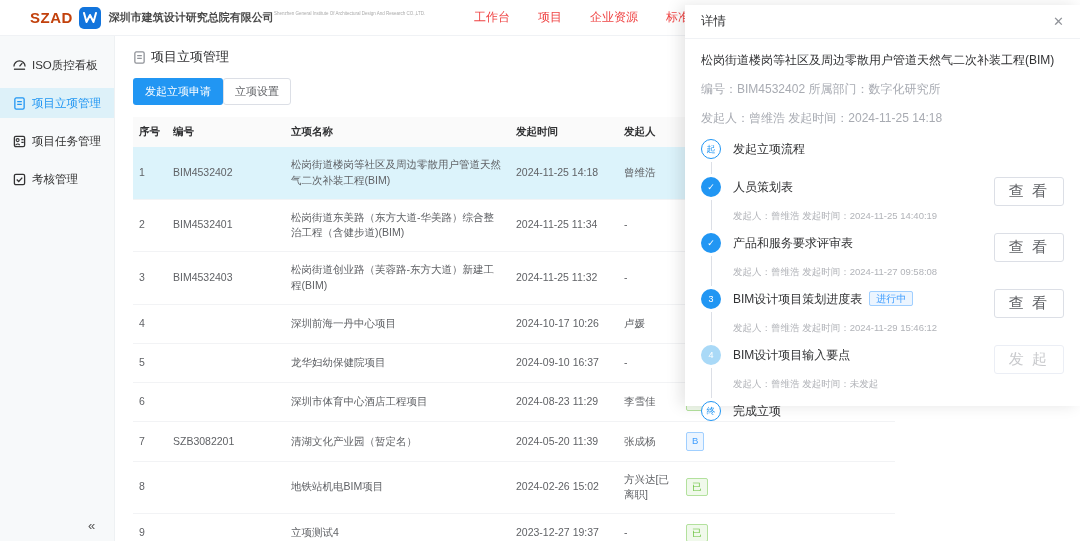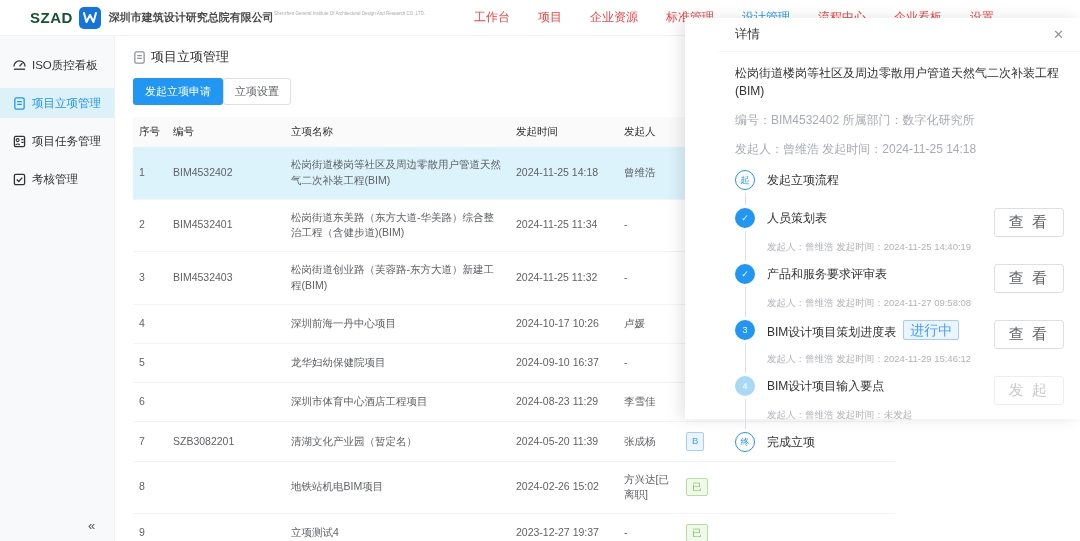--- a/index.html
+++ b/index.html
@@ -3,21 +3,21 @@
 <meta charset="utf-8">
 <style>
   * { margin:0; padding:0; box-sizing:border-box; }
   html,body { width:1080px; height:541px; overflow:hidden; background:#fff;
     font-family:"Liberation Sans","DejaVu Sans",sans-serif; color:#303133; }
 
   
   .topbar { height:36px; display:flex; align-items:center; padding-left:30px; background:#fff;
     border-bottom:1px solid #f0f2f5; position:relative; z-index:1; }
   .logo { display:flex; align-items:center; gap:6px; }
-  .logo-szad { font-weight:bold; font-size:15px; color:#14532d; letter-spacing:.5px; }
+  .logo-szad { font-weight:bold; font-size:15px; color:#c2410c; letter-spacing:.5px; }
   .logo-mark { width:22px; height:22px; background:#1274dc; border-radius:5px; display:flex;
     align-items:center; justify-content:center; }
   .logo-mark svg { display:block; }
   .company { display:flex; flex-direction:row; line-height:1.1; margin-left:2px; }
   .company-cn { font-size:11px; font-weight:bold; color:#4a4a4a; }
   .company-en { font-size:5px; color:#aaa; transform:scale(.9); transform-origin:left; }
   .nav { display:flex; margin-left:18px; }
   .nav-item { font-size:12px; color:#ef4444; padding:0 14px; height:36px; line-height:34px;
     cursor:pointer; position:relative; }
   .nav-item.active { color:#2196f3; }
@@ -39,52 +39,52 @@
   .actions { margin-top:12px; display:flex; }
   .btn { font-size:11px; border-radius:3px; padding:5px 11px; cursor:pointer; border:1px solid transparent; }
   .btn-primary { background:#2196f3; color:#fff; }
   .btn-plain { background:#fff; color:#606266; border-color:#dcdfe6; }
 
   
   table { border-collapse:collapse; margin-top:12px; width:762px; table-layout:fixed; }
   col.c-no{width:34px} col.c-code{width:118px} col.c-name{width:225px}
   col.c-time{width:108px} col.c-init{width:62px} col.c-status{width:215px}
   thead th { background:#fafafa; font-size:10.5px; color:#303133; text-align:left;
-    font-weight:normal; padding:8px 6px; }
+    font-weight:bold; padding:8px 6px; }
   tbody td { font-size:10.5px; color:#606266; padding:10px 6px; border-bottom:1px solid #f2f3f5;
     vertical-align:middle; line-height:1.5; }
   tr.selected td { background:#dcf3fb; }
   tbody tr { cursor:pointer; }
   .badge { display:inline-block; font-size:9.5px; padding:1px 5px; border-radius:2px; border:1px solid; }
   .badge.blue { color:#409eff; background:#ecf5ff; border-color:#a0cfff; }
   .badge.green { color:#67c23a; background:#f0f9eb; border-color:#b3e19d; }
 
   
-  .drawer { position:absolute; top:18px; right:0; width:395px; height:401px; background:#fff;
-    box-shadow:-5px 0 14px rgba(0,0,0,.10); z-index:5;padding-left:34px; }
+  .drawer { position:absolute; top:5px; right:0; width:395px; height:401px; background:#fff;
+    box-shadow:-5px 0 14px rgba(0,0,0,.10); z-index:5; }
   .drawer-head { height:34px; display:flex; align-items:center; justify-content:space-between;
     padding:0 16px; border-bottom:1px solid #f0f2f5; font-size:12.5px; color:#303133; }
   .drawer-close { color:#909399; font-size:13px; cursor:pointer; }
   .drawer-body { padding:12px 16px 0 16px; }
   .d-title { font-size:12px; color:#303133; line-height:1.5; }
   .d-meta { font-size:12px; color:#a8abb2; margin-top:12px; }
 
   .timeline { margin-top:12px; }
   .step { display:flex; }
   .tl-left { width:20px; display:flex; flex-direction:column; align-items:center; margin-right:12px; }
   .node { width:20px; height:20px; border-radius:50%; display:flex; align-items:center;
     justify-content:center; font-size:9px; flex:0 0 auto; }
   .node.outline { border:1px solid #2196f3; color:#2196f3; background:#fff; }
   .node.fill { background:#2196f3; color:#fff; }
   .node.light { background:#a9d9f7; color:#fff; }
   .connector { width:1px; flex:1; background:#dcdfe6; min-height:12px; margin:3px 0; }
   .step-body { flex:1; padding-bottom:10px; }
   .step-row { display:flex; align-items:flex-start; justify-content:space-between; }
   .step-label { font-size:12px; color:#303133; line-height:20px; }
-  .tag { font-size:14px; color:#409eff; background:#ecf5ff; border:1px solid #a0cfff;
+  .tag { font-size:10px; color:#409eff; background:#ecf5ff; border:1px solid #a0cfff;
     border-radius:2px; padding:1px 6px; margin-left:7px; vertical-align:1px; }
   .step-sub { font-size:9.5px; color:#b1b3b8; margin-top:4px; }
   .btn-view { font-size:15px; color:#606266; background:#fff; border:1px solid #dcdfe6;
     border-radius:3px; padding:4px 14px; cursor:pointer; letter-spacing:2px; }
   .btn-view.disabled { color:#c8c9cc; border-color:#ebeef5; cursor:not-allowed; }
 </style>
 </head>
 <body>
 
 <div class="topbar">

